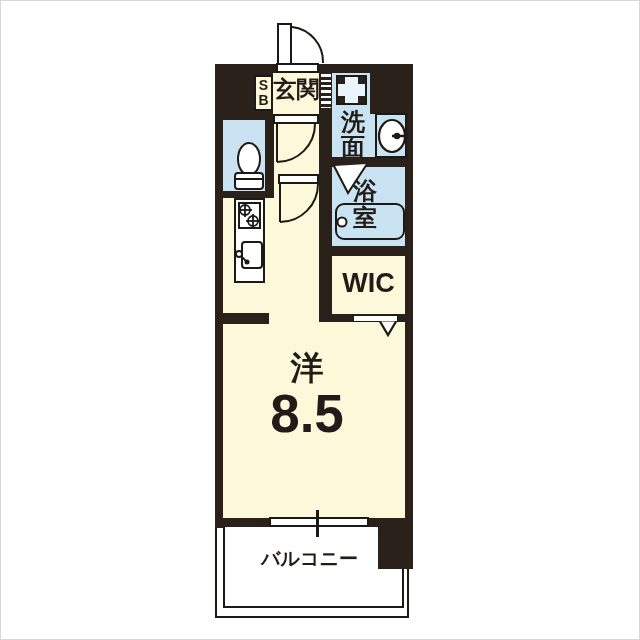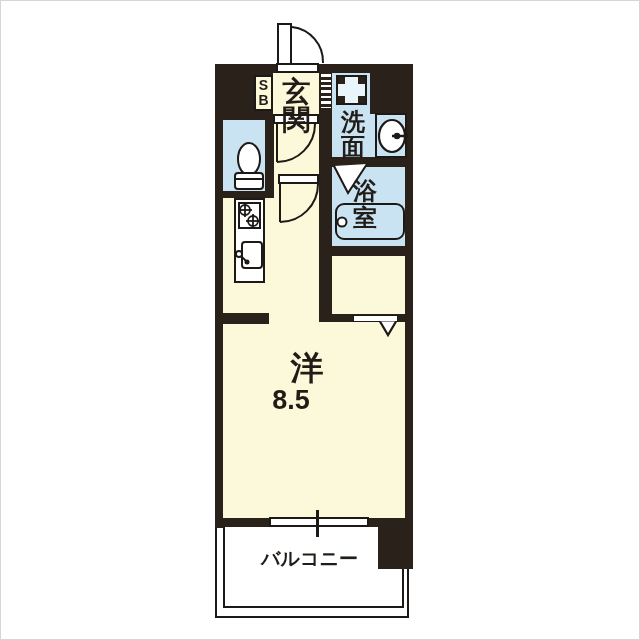--- a/index.html
+++ b/index.html
@@ -127,26 +127,27 @@
 
     <line x1="316.5" y1="509" x2="316.5" y2="536" stroke="#1d1916" stroke-width="3"></line>
 
     <path d="M 379,320.5 L 387,334 L 395,320.5" fill="#ffffff" stroke="#1d1916" stroke-width="2.2"></path>
   </svg>
 
   <div class="abs label vlabel" style="left:253px;top:77px;width:19px;font-size:14px;line-height:15px;">
     <span>S</span>
     <span>B</span>
   </div>
-  <div class="abs label" style="left:271px;top:77px;width:49px;font-size:28px;">玄関</div>
+  <div class="abs label" style="left:271px;top:77px;width:49px;font-size:23px;">玄関</div>
   <div class="abs label vlabel" style="left:339px;top:108px;width:26px;font-size:24px;line-height:25px;">
     <span>洗</span>
     <span>面</span>
   </div>
   <div class="abs label vlabel" style="left:351px;top:176px;width:26px;font-size:24px;line-height:27px;">
     <span>浴</span>
     <span>室</span>
   </div>
+  <div class="abs label" style="left:331px;top:269px;width:73px;font-size:27px;">WIC</div>
   <div class="abs label" style="left:215px;top:350px;width:182px;font-size:33px;">洋</div>
-  <div class="abs label" style="left:199px;top:386px;width:182px;font-size:27px;">8.5</div>
+  <div class="abs label" style="left:215px;top:386px;width:182px;font-size:53px;">8.5</div>
   <div class="abs label" style="left:214px;top:548px;width:189px;font-size:19px;">バルコニー</div>
 
 </div>
 
 </body></html>

